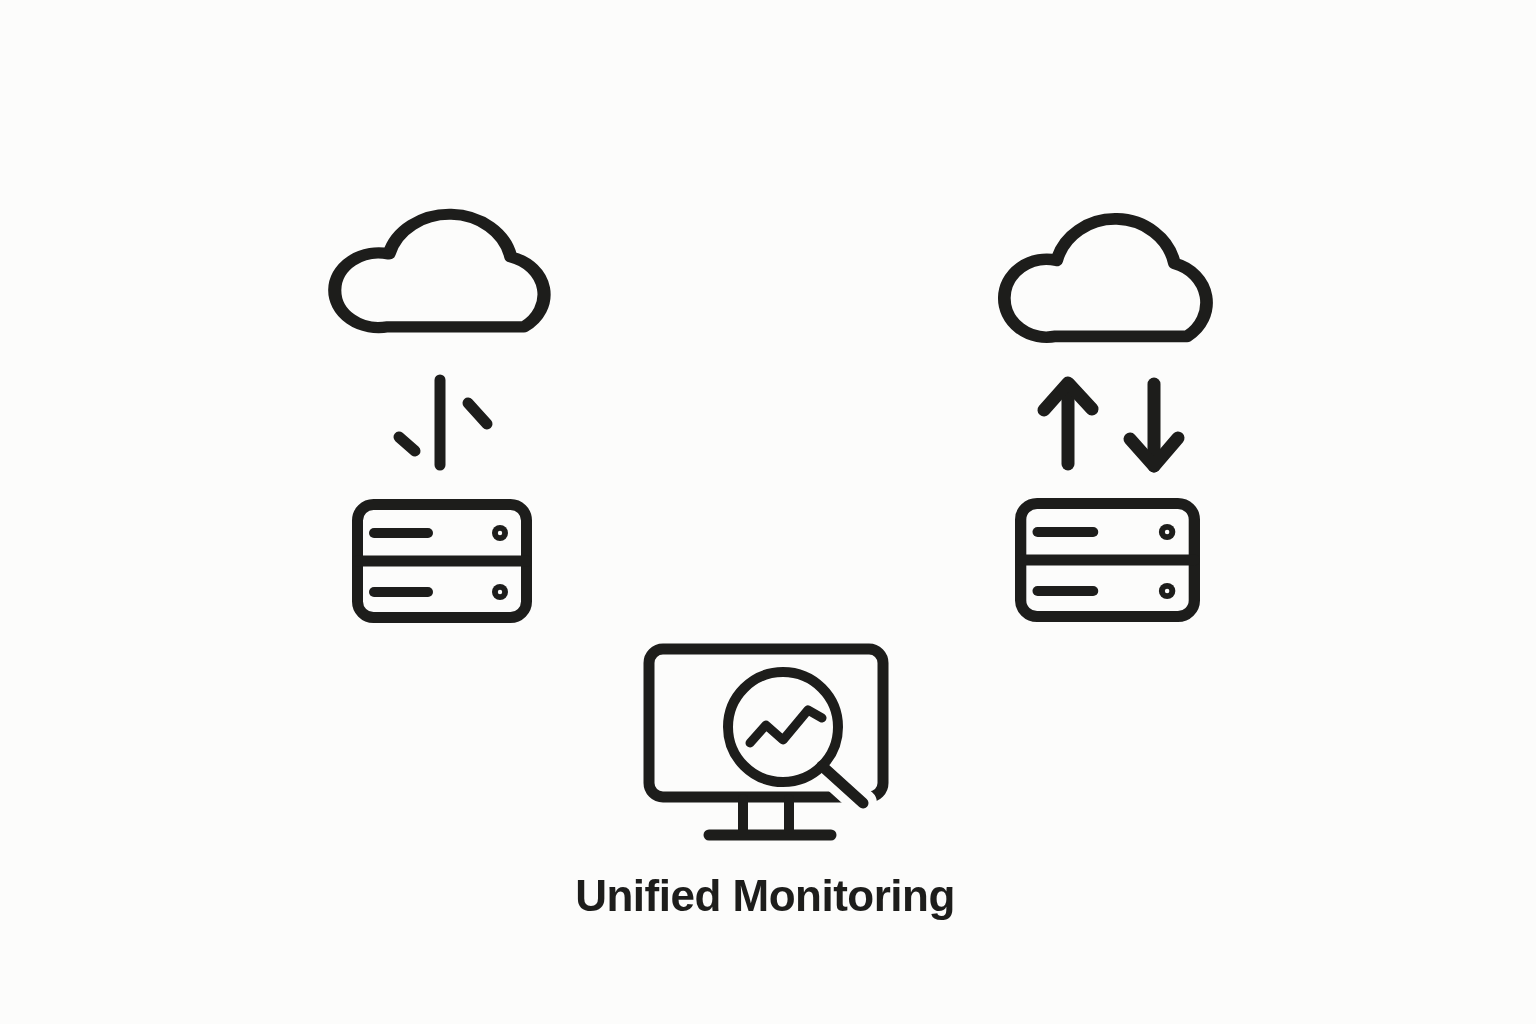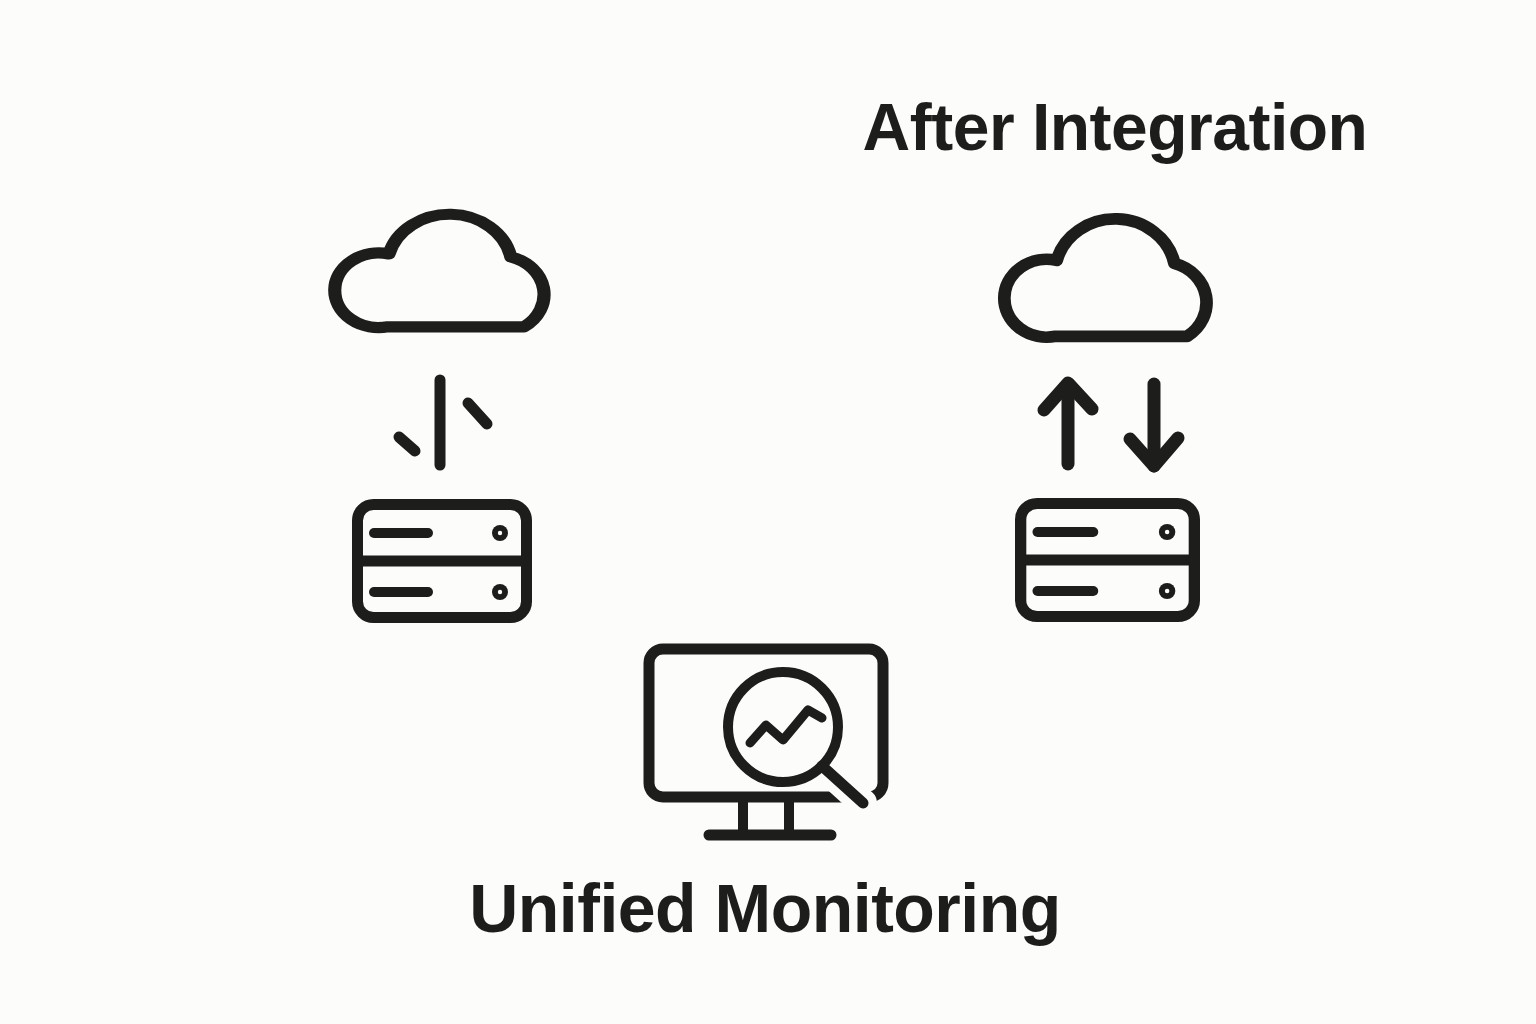--- a/index.html
+++ b/index.html
@@ -16,42 +16,41 @@
     margin:0;
     font-weight:700;
     color:var(--ink,#1d1d1b);
     text-align:center;
     line-height:1;
     letter-spacing:-0.5px;
     white-space:nowrap;
   }
   .title-before{left:160px;top:94px;width:620px;font-size:66px;}
   .title-after{left:830px;top:94px;width:570px;font-size:66px;}
-  .title-unified{left:0px;top:874px;width:1530px;font-size:68px;}
+  .title-unified{left:0px;top:874px;width:1530px;font-size:44px;}
   .icon{position:absolute;display:block;}
   .icon-cloud-left{left:322px;top:198px;width:236px;height:140px;}
   .icon-broken{left:385px;top:373px;width:110px;height:112px;}
   .icon-server-left{left:352px;top:499px;width:180px;height:124px;}
   .icon-cloud-right{left:992px;top:202px;width:228px;height:146px;}
   .icon-arrows{left:1030px;top:374px;width:160px;height:100px;}
   .icon-server-right{left:1015px;top:498px;width:185px;height:124px;}
   .icon-monitor{left:640px;top:640px;width:250px;height:205px;}
   svg{overflow:visible;}
   .stroke{fill:none;stroke:currentColor;stroke-linecap:round;stroke-linejoin:round;}
   .casing{fill:none;stroke:var(--bg,#fcfcfb);stroke-linecap:round;stroke-linejoin:round;}
   .fill{fill:currentColor;stroke:none;}
   .hole{fill:var(--bg,#fcfcfb);stroke:none;}
 </style>
 </head>
 <body>
 
 <div class="canvas">
 
 
-  <h1 class="title title-after">After Integration</h1>
 
   <svg class="icon icon-cloud-left" viewBox="0 0 215 150" preserveAspectRatio="none" aria-hidden="true">
     <path class="stroke" stroke-width="12" d="M 60,138 A 40 40 0 1 1 61,60 A 57 57 0 0 1 172,63 A 42 42 0 0 1 184,138 Z"></path>
   </svg>
 
   <svg class="icon icon-broken" viewBox="0 0 110 112" aria-hidden="true">
     <path class="stroke" stroke-width="11" d="M 55,7 L 55,92"></path>
     <path class="stroke" stroke-width="11" d="M 83,30 L 102,51"></path>
     <path class="stroke" stroke-width="11" d="M 14,64 L 30,78"></path>
   </svg>

